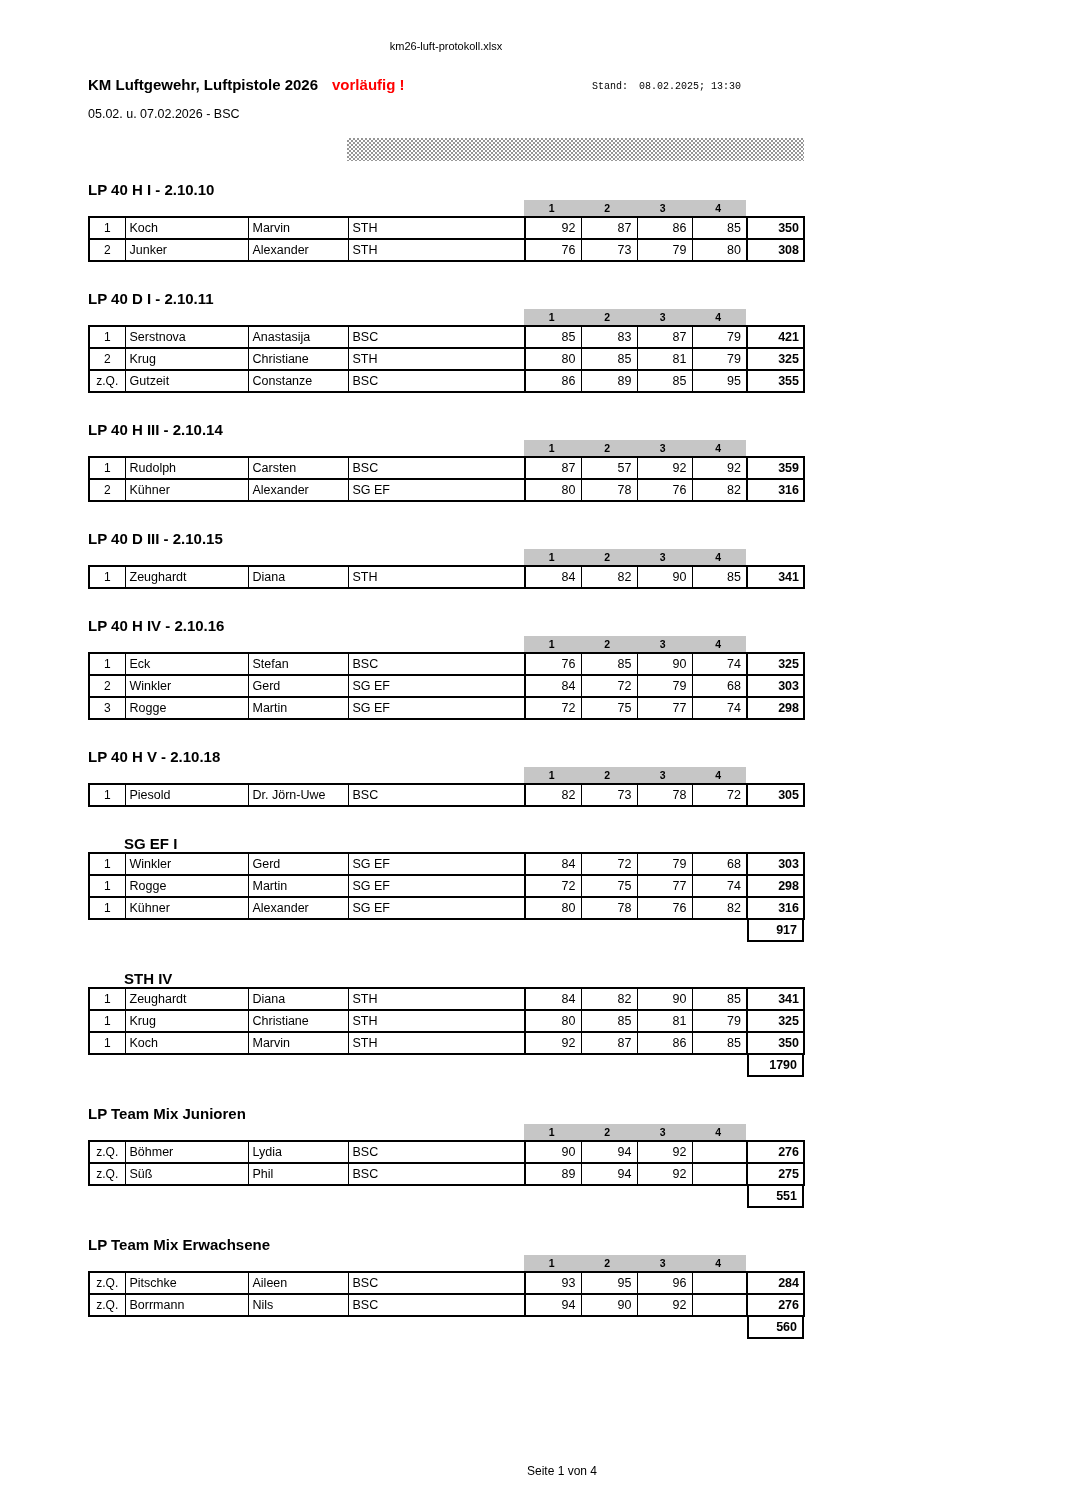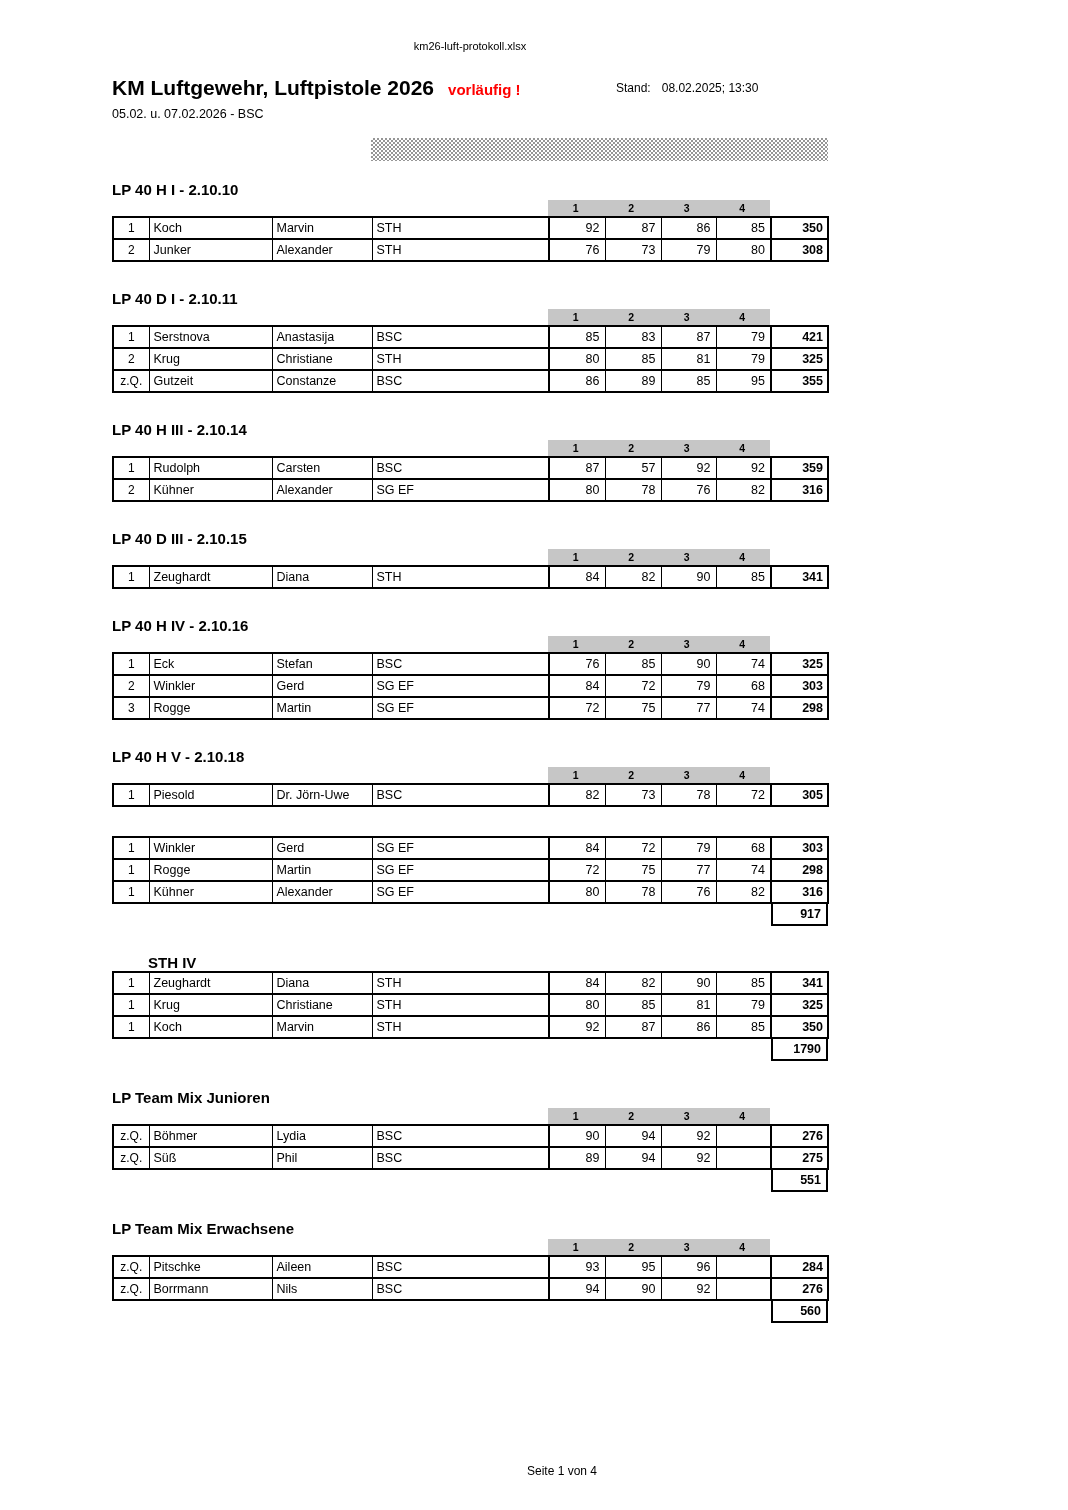--- a/index.html
+++ b/index.html
@@ -1,25 +1,25 @@
 <!DOCTYPE html>
 <html><head>
 <meta charset="utf-8">
 <style>
   html,body{margin:0;padding:0;}
   body{
     width:1068px;height:1510px;background:#ffffff;color:#000000;
     font-family:"Liberation Sans",sans-serif;position:relative;overflow:hidden;
   }
-  .content{margin-left:112px;width:716px;position:relative;}
+  .content{margin-left:88px;width:716px;position:relative;}
   .filename{padding-top:40px;text-align:center;font-size:11px;}
   .titlerow{position:relative;margin-top:24px;height:28px;white-space:nowrap;}
-  .doc-title{font-size:21px;font-weight:bold;display:inline-block;vertical-align:baseline;}
+  .doc-title{font-size:15px;font-weight:bold;display:inline-block;vertical-align:baseline;}
   .status-note{font-size:15px;font-weight:bold;margin-left:14px;display:inline-block;vertical-align:baseline;}
-  .stand{position:absolute;left:504px;top:5px;font-size:12px;}
+  .stand{position:absolute;left:504px;top:5px;font-size:10px;font-family:Liberation Mono, monospace;}
   .stand-value{margin-left:11px;}
   .subtitle{font-size:12.5px;margin-top:3px;}
   .hatch{
     margin-top:17px;margin-left:259px;width:457px;height:23px;
     background:repeating-conic-gradient(#969696 0% 25%, #ffffff 0% 50%);
     background-size:4px 4px;
   }
   .section{margin-top:29px;}
   .section.first{margin-top:21px;}
   .sec-title{font-size:15px;font-weight:bold;line-height:16px;min-height:0;}
@@ -330,20 +330,21 @@
               <td class="c-score c-s1">82</td>
               <td class="c-score">73</td>
               <td class="c-score">78</td>
               <td class="c-score">72</td>
               <td class="c-total">305</td>
             </tr>
           </tbody>
         </table>
       </div>
       <div class="section">
+        <div class="team-name">SG EF I</div>
         <table class="results">
           <colgroup>
             <col style="width: 36px;">
             <col style="width: 123px;">
             <col style="width: 100px;">
             <col style="width: 177px;">
             <col style="width: 56px;">
             <col style="width: 56px;">
             <col style="width: 55px;">
             <col style="width: 55px;">

